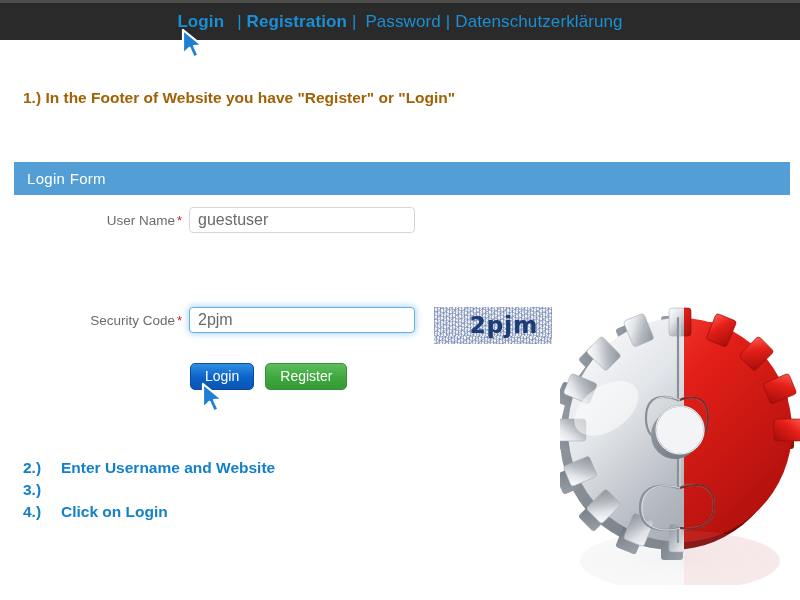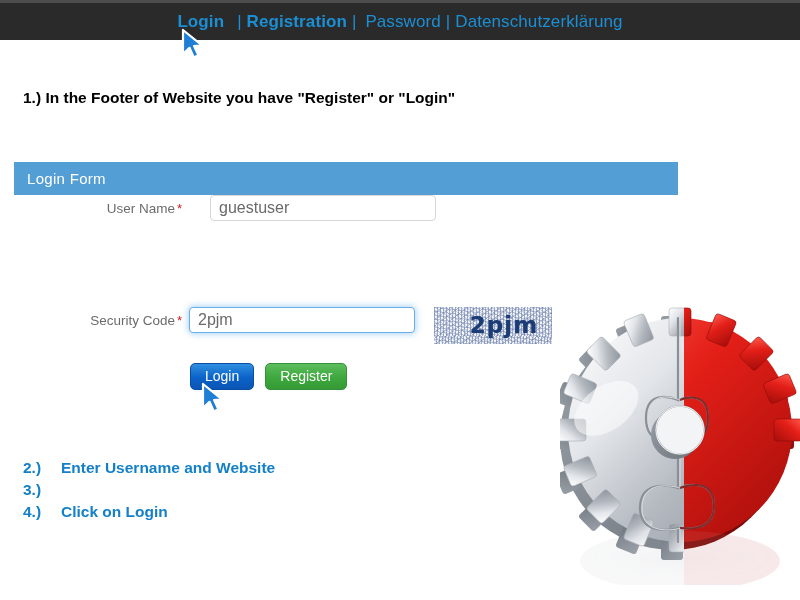--- a/index.html
+++ b/index.html
@@ -48,21 +48,21 @@
     color: #1b8fd4;
     font-size: 17px;
     padding: 0 5px;
   }
   .nav-gap-l { margin-left: 8px; }
   .nav-gap-r { margin-right: 4px; }
 
   
   .instr {
     position: absolute;
-    color: #000000;
+    color: #a16207;
     font-weight: bold;
     font-size: 15.5px;
     white-space: pre;
   }
   #instr-1 { left: 23px; top: 89px; }
 
   #instr-list {
     position: absolute;
     left: 23px; top: 457px;
     display: flex;
@@ -75,21 +75,21 @@
     font-size: 15.5px;
     line-height: 22px;
     white-space: pre;
   }
   .instr-num { width: 38px; }
 
   
   #form-header {
     position: absolute;
     left: 14px; top: 162px;
-    width: 664px; height: 33px;
+    width: 776px; height: 33px;
     background: #539ed4;
     display: flex;
     align-items: center;
   }
   #form-header-title {
     color: #ffffff;
     font-size: 15px;
     margin-left: 13px;
     letter-spacing: 0.3px;
   }
@@ -99,21 +99,21 @@
     left: 14px; top: 195px;
     width: 772px; height: 220px;
   }
 
   .field-row {
     position: absolute;
     display: flex;
     align-items: center;
     left: 0;
   }
-  #row-username { top: 0; gap: 21px; }
+  #row-username { top: 12px; }
   #row-password { top: 62px; }
   #row-security { top: 112px; }
 
   .field-label {
     width: 168px;
     text-align: right;
     color: #6b6b6b;
     font-size: 13.5px;
     padding-right: 7px;
   }

